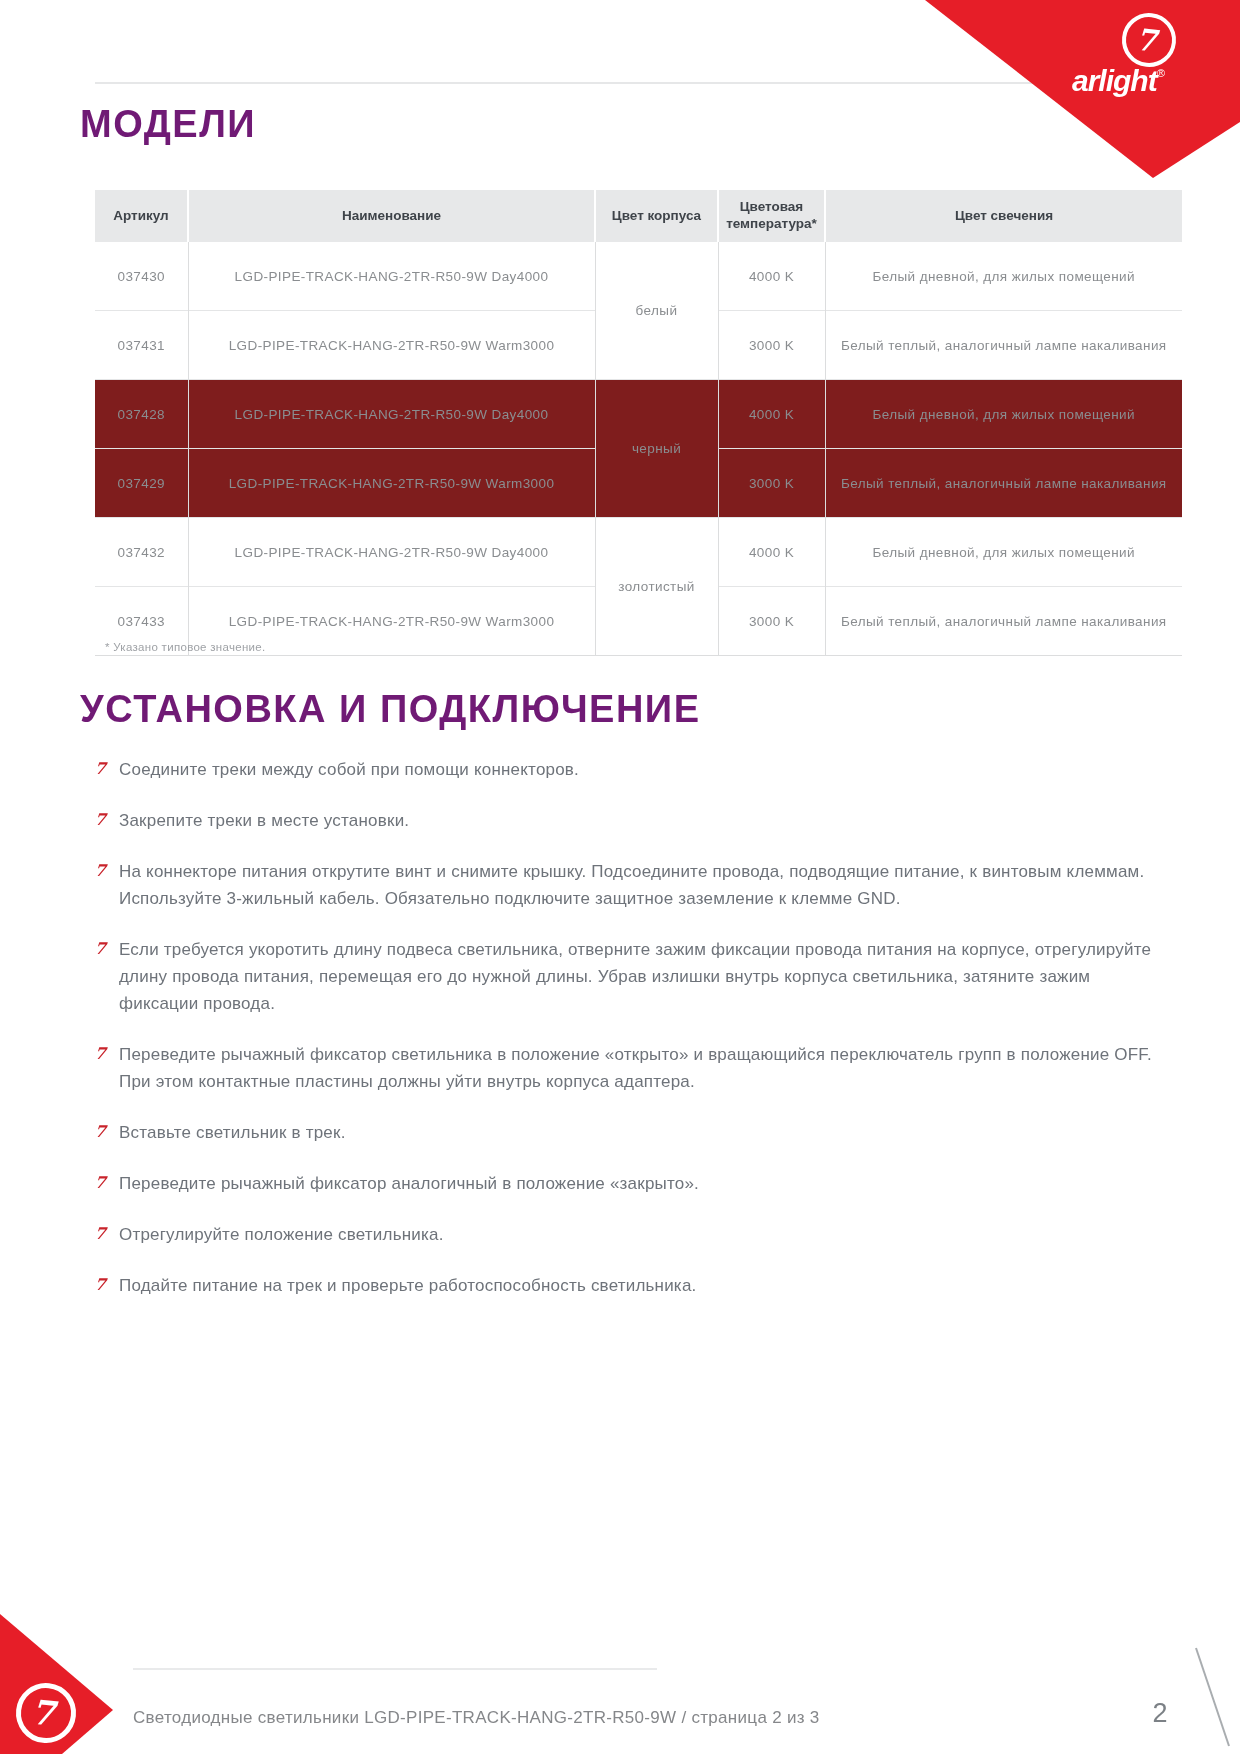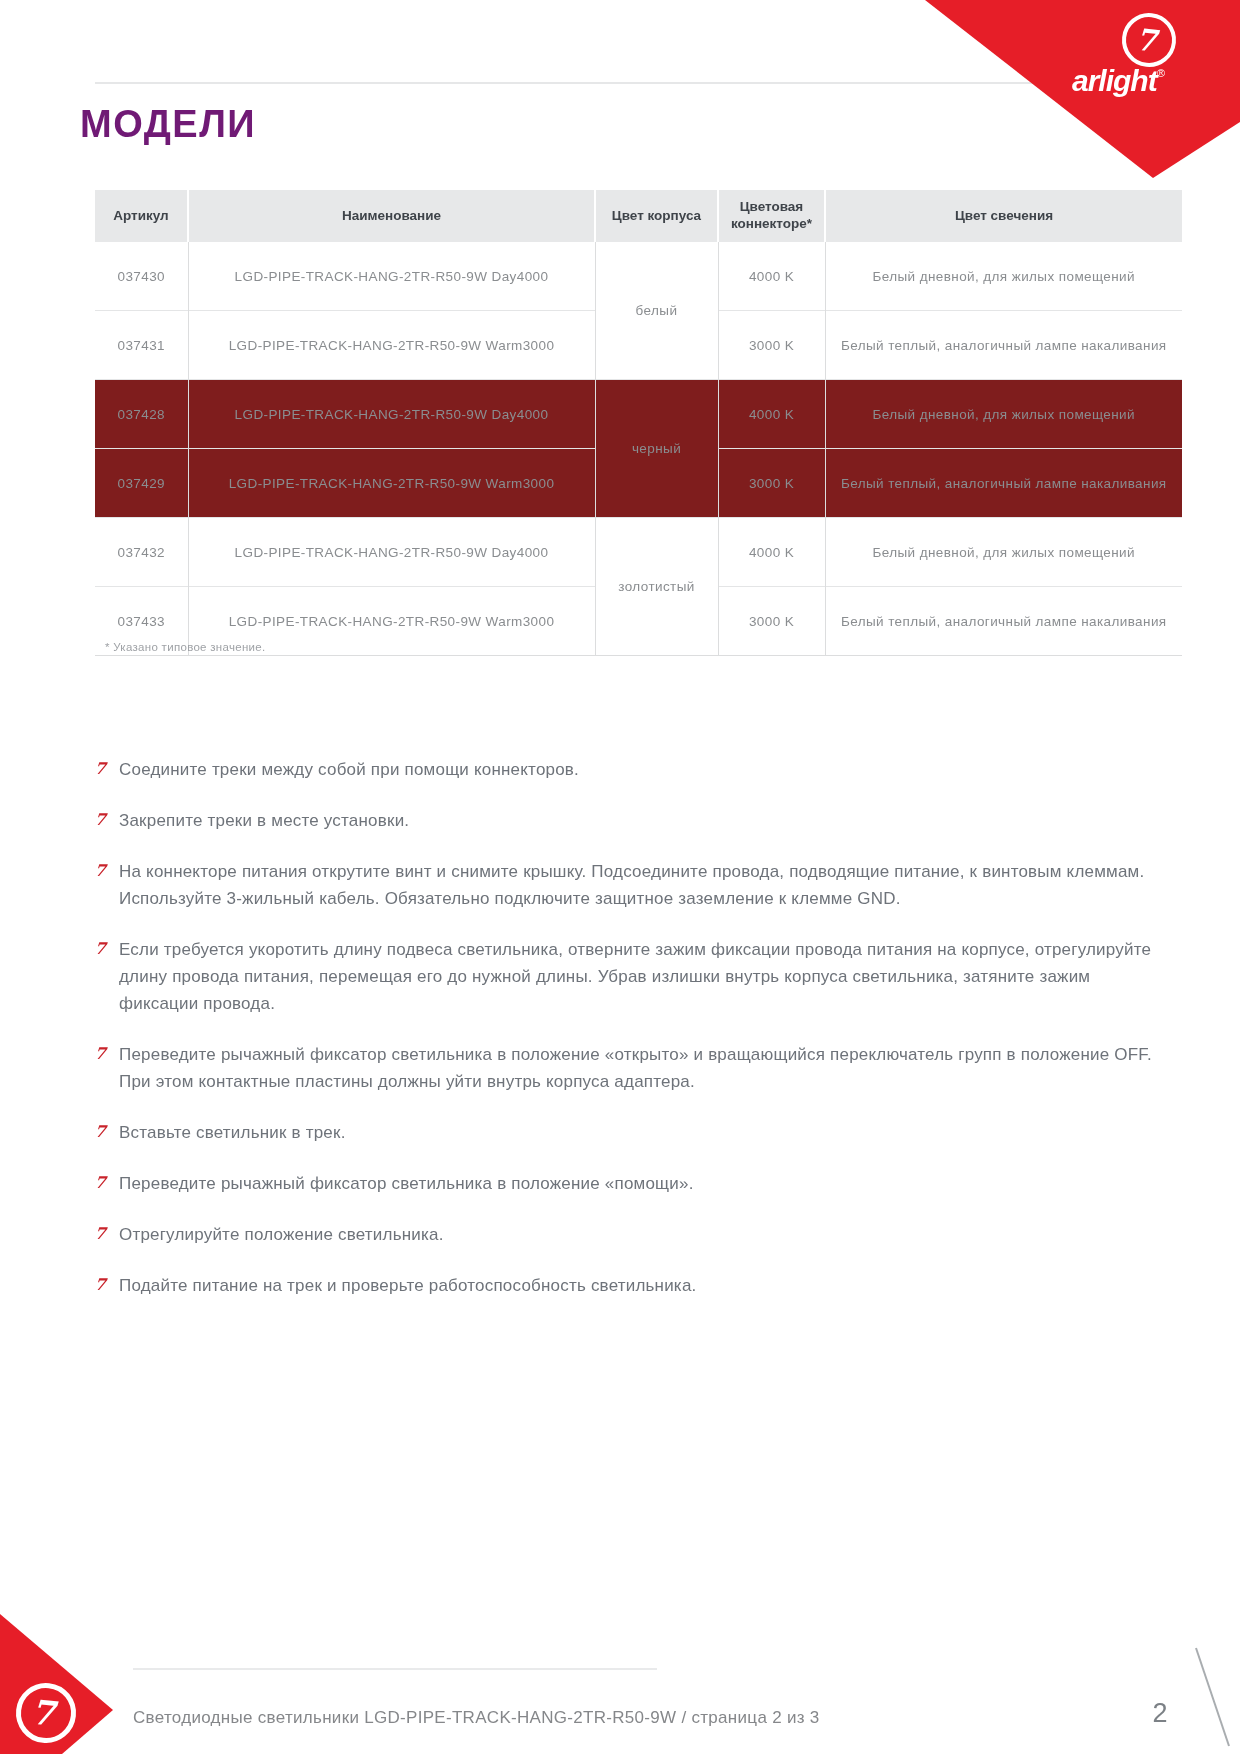--- a/index.html
+++ b/index.html
@@ -94,21 +94,21 @@
           <col style="width:407px">
           <col style="width:123px">
         <col style="width:107px">
           <col style="width:357px">
       </colgroup>
       <thead>
         <tr>
           <th>Артикул</th>
           <th>Наименование</th>
           <th>Цвет корпуса</th>
-          <th>Цветовая коннекторе*</th>
+          <th>Цветовая температура*</th>
           <th>Цвет свечения</th>
         </tr>
       </thead>
       <tbody>
         <tr>
           <td>037430</td>
           <td>LGD-PIPE-TRACK-HANG-2TR-R50-9W Day4000</td>
           <td rowspan="2">белый</td>
           <td>4000 K</td>
           <td>Белый дневной, для жилых помещений</td>
@@ -144,29 +144,30 @@
           <td>LGD-PIPE-TRACK-HANG-2TR-R50-9W Warm3000</td>
           <td>3000 K</td>
           <td>Белый теплый, аналогичный лампе накаливания</td>
         </tr>
       </tbody>
     </table>
   </div>
 
   <div class="footnote">* Указано типовое значение.</div>
 
+  <div class="h1 install">УСТАНОВКА И ПОДКЛЮЧЕНИЕ</div>
 
   <ul class="steps">
     <li><span class="bmark">7</span><span>Соедините треки между собой при помощи коннекторов.</span></li>
     <li><span class="bmark">7</span><span>Закрепите треки в месте установки.</span></li>
     <li><span class="bmark">7</span><span>На коннекторе питания открутите винт и снимите крышку. Подсоедините провода, подводящие питание, к винтовым клеммам. Используйте 3-жильный кабель. Обязательно подключите защитное заземление к клемме GND.</span></li>
     <li><span class="bmark">7</span><span>Если требуется укоротить длину подвеса светильника, отверните зажим фиксации провода питания на корпусе, отрегулируйте длину провода питания, перемещая его до нужной длины. Убрав излишки внутрь корпуса светильника, затяните зажим фиксации провода.</span></li>
     <li><span class="bmark">7</span><span>Переведите рычажный фиксатор светильника в положение «открыто» и вращающийся переключатель групп в положение OFF. При этом контактные пластины должны уйти внутрь корпуса адаптера.</span></li>
     <li><span class="bmark">7</span><span>Вставьте светильник в трек.</span></li>
-    <li><span class="bmark">7</span><span>Переведите рычажный фиксатор светильника в положение «помощи».</span></li>
+    <li><span class="bmark">7</span><span>Переведите рычажный фиксатор аналогичный в положение «закрыто».</span></li>
     <li><span class="bmark">7</span><span>Отрегулируйте положение светильника.</span></li>
     <li><span class="bmark">7</span><span>Подайте питание на трек и проверьте работоспособность светильника.</span></li>
   </ul>
 
   <div class="footer-rule"></div>
   <div class="footer-text">Светодиодные светильники LGD-PIPE-TRACK-HANG-2TR-R50-9W / страница 2 из 3</div>
   <div class="page-num">2</div>
   <svg class="slash-svg" width="55" height="114" viewBox="0 0 55 114">
     <line x1="11" y1="8" x2="44" y2="106" stroke="#a9adb0" stroke-width="2"></line>
   </svg>

